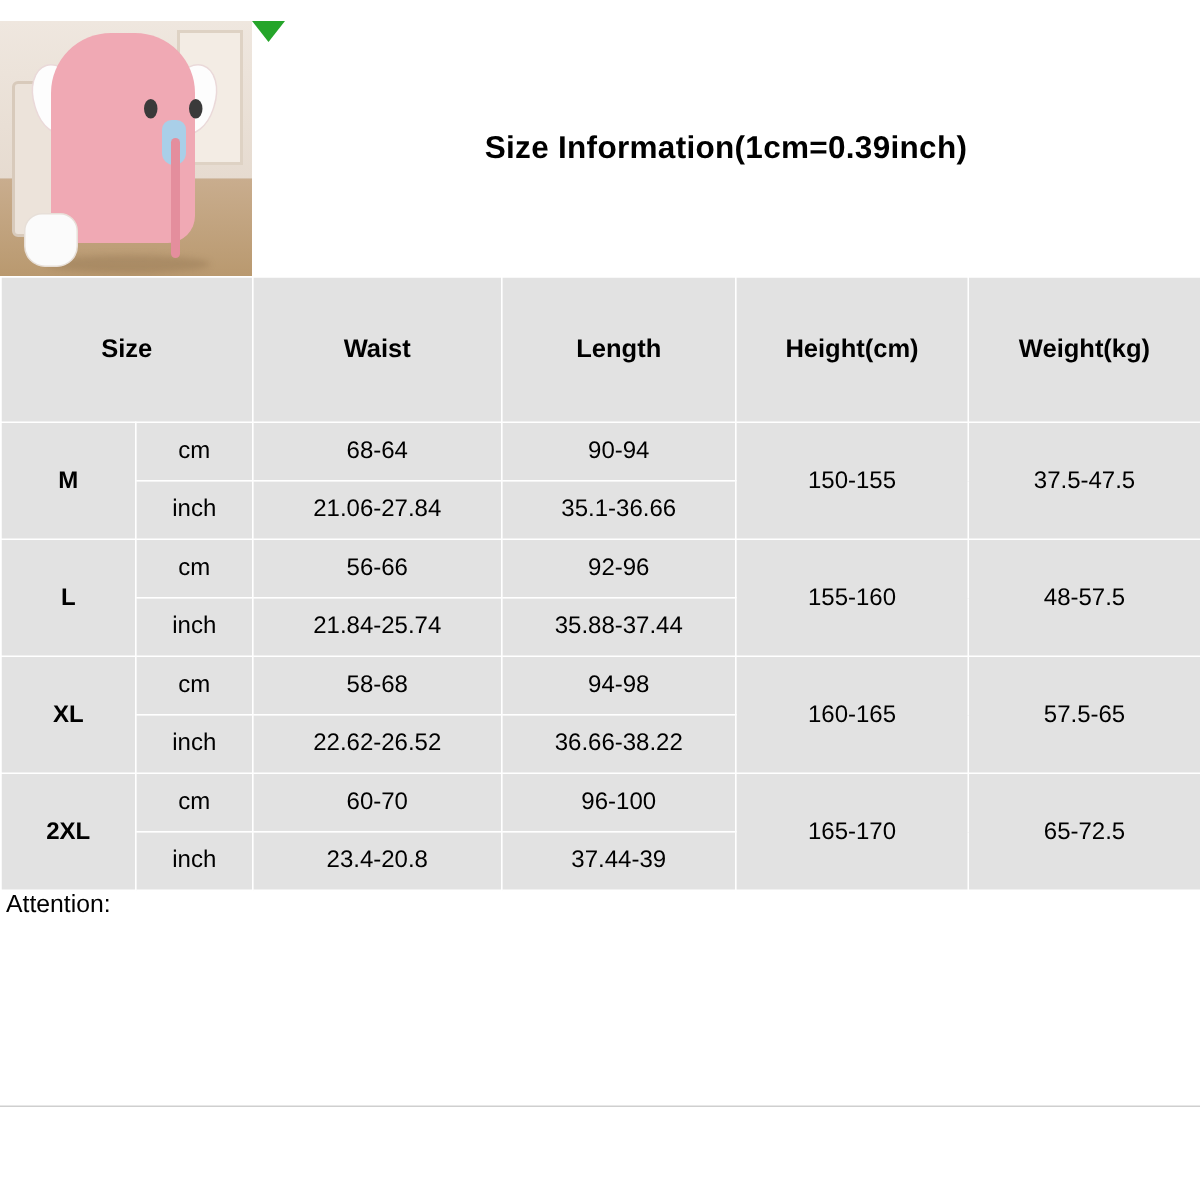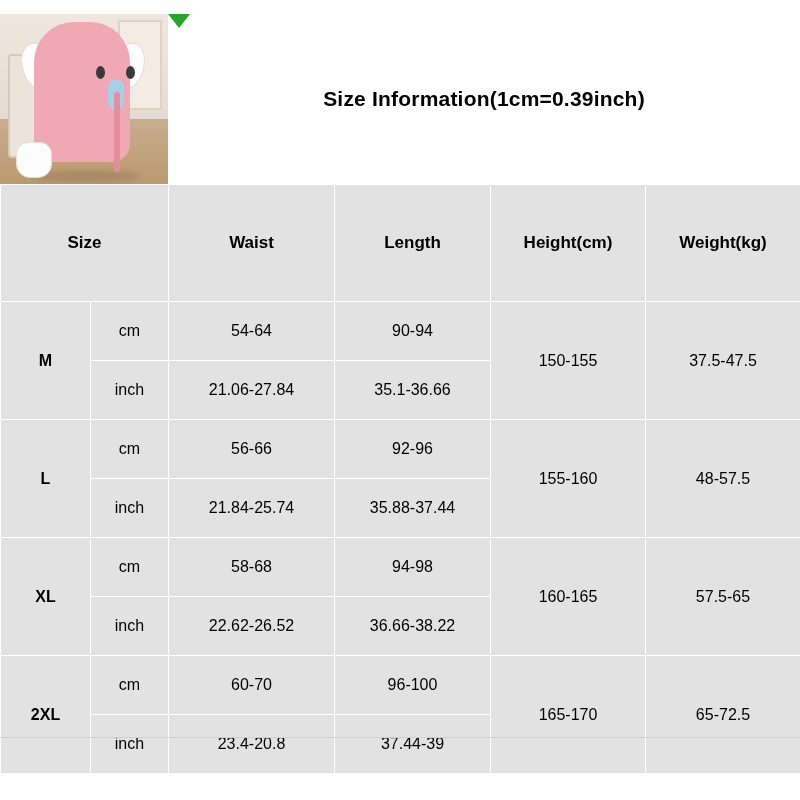--- a/index.html
+++ b/index.html
@@ -147,21 +147,21 @@
     border-collapse: collapse;
     table-layout: fixed;
   }
   table.size-table td, table.size-table th {
     border: 1px solid #ffffff;
     background: #e2e2e2;
     text-align: center;
     vertical-align: middle;
     font-size: 16px;
     color: #000;
-    padding: 10px;
+    padding: 0;
   }
   table.size-table thead th {
     height: 96px;
     font-size: 17px;
     font-weight: bold;
   }
   table.size-table tbody td {
     height: 38px;
   }
   td.size-label {
@@ -249,21 +249,21 @@
         <th>Length</th>
         <th>Height(cm)</th>
         <th>Weight(kg)</th>
       </tr>
     </thead>
     <tbody>
 
       <tr>
         <td class="size-label" rowspan="2">M</td>
         <td class="unit-label">cm</td>
-        <td>54-64</td>
+        <td>68-64</td>
         <td>90-94</td>
         <td rowspan="2">150-155</td>
         <td rowspan="2">37.5-47.5</td>
       </tr>
       <tr>
         <td class="unit-label">inch</td>
         <td>21.06-27.84</td>
         <td>35.1-36.66</td>
       </tr>
 
@@ -305,17 +305,18 @@
       </tr>
       <tr>
         <td class="unit-label">inch</td>
         <td>23.4-20.8</td>
         <td>37.44-39</td>
       </tr>
     </tbody>
   </table>
 
   <div class="attention">
+    <div>Attention:</div>
   </div>
 
   <div class="bottom-rule"></div>
 
 </div>
 
 </body></html>

